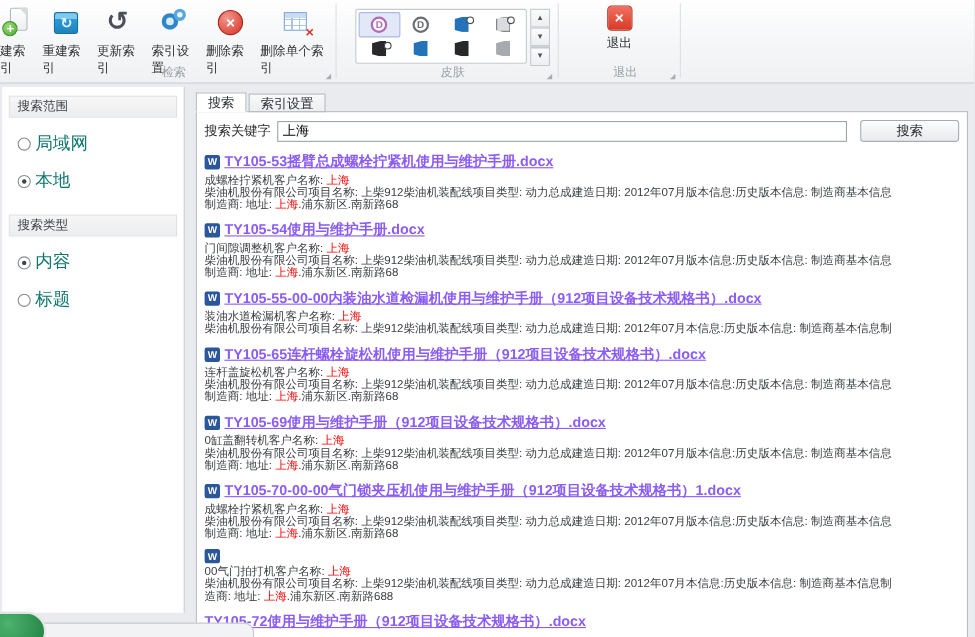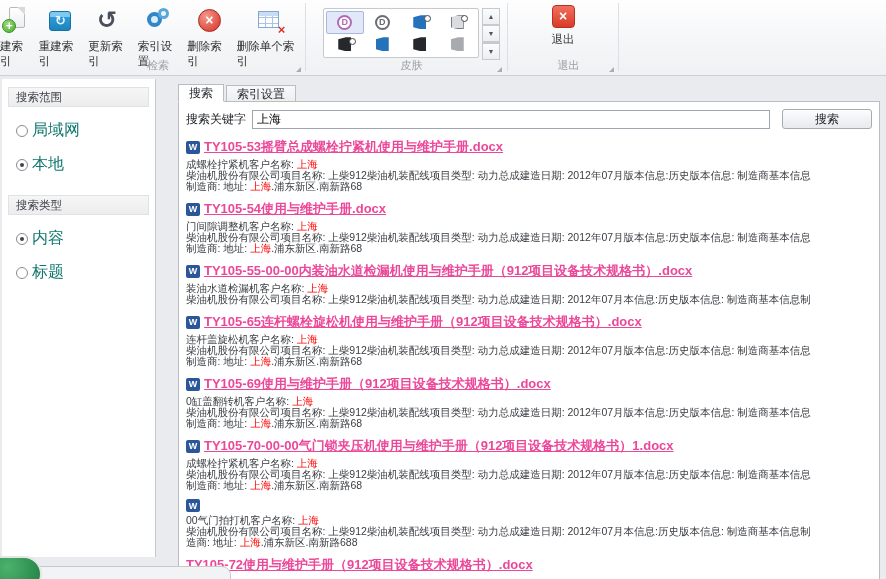--- a/index.html
+++ b/index.html
@@ -45,40 +45,40 @@
   .oicon{width:13px;height:14px;clip-path:polygon(0 14%,58% 0,100% 0,100% 100%,58% 100%,0 86%);}
   .o-blue{background:#2372BA;} .o-black{background:#26282B;} .o-gray{background:#A7ABB0;} .o-light{background:#DADCDF;border:1px solid #7A7E84;}
   .clk{position:absolute;top:3px;right:7px;width:7px;height:7px;border-radius:50%;background:#fff;border:1px solid #44474B;}
   .gscroll{position:absolute;left:176px;top:8px;width:18px;height:50px;display:flex;flex-direction:column;}
   .gsb{flex:1;border:1px solid #C6CACE;background:linear-gradient(#FBFCFD,#ECEEF0);font-size:7px;color:#555;text-align:center;line-height:15px;}
   
   .exitbtn{display:flex;flex-direction:column;align-items:center;margin:5px auto 0 auto;width:54px;font-size:11.5px;color:#333;}
   .exitic{width:23px;height:23px;border-radius:4px;background:linear-gradient(#F1705F,#D93A27);border:1px solid #B5301F;color:#fff;font-weight:bold;font-size:14px;text-align:center;line-height:21px;margin-bottom:4px;}
 
   
-  .sidebar{position:absolute;left:2px;top:79px;width:154px;height:478px;background:#fff;border-right:1px solid #C6CAD0;}
+  .sidebar{position:absolute;left:2px;top:79px;width:166px;height:478px;background:#fff;border-right:1px solid #C6CAD0;}
   .shead{margin:8px 6px 0 6px;height:20px;line-height:19px;background:linear-gradient(#F6F6F7,#ECEDEE);border:1px solid #E0E1E3;font-size:11.5px;color:#3F4247;padding-left:7px;}
   .sopt{display:flex;align-items:center;gap:4px;margin:13px 0 0 14px;font-size:16px;color:#0f766e;cursor:default;}
   .radio{width:12px;height:12px;border-radius:50%;border:1px solid #878B91;background:#fff;position:relative;flex:0 0 auto;}
   .radio.on::after{content:"";position:absolute;left:3px;top:3px;width:4px;height:4px;background:#3F444B;border-radius:50%;}
   .sgap{height:12px;}
 
   
   .tabs{position:absolute;left:178px;top:84px;display:flex;align-items:flex-end;z-index:3;}
   .tab{height:17px;line-height:16px;padding:0 10px;font-size:12px;color:#2B2E33;border:1px solid #B9BDC3;background:linear-gradient(#F8F9FA,#EDEEF0);margin-right:2px;cursor:default;}
   .tab.active{height:18px;line-height:17px;background:#fff;border-bottom:1px solid #fff;}
   .page{position:absolute;left:178px;top:101px;width:702px;height:569px;background:#fff;border:1px solid #B9BDC3;overflow:hidden;z-index:2;}
   .srow{display:flex;align-items:center;margin:7px 7px 0 7px;font-size:12px;color:#24262A;gap:6px;}
   .sinput{width:518px;height:19px;border:1px solid #9FA5AC;font-size:12px;padding:0 4px;font-family:inherit;}
   .sbtn{margin-left:auto;width:90px;height:20px;background:linear-gradient(#FDFDFE,#EFF1F3 60%,#E8EAED);border:1px solid #A6ABB2;border-radius:3px;font-size:12px;color:#24262A;font-family:inherit;}
   .results{margin:9px 7px 0 7px;}
   .res{margin-bottom:8px;}
   .rlink-row{display:flex;align-items:center;gap:4px;margin-bottom:3px;}
   .wicon{width:14px;height:13px;background:#2B579A;border-radius:2px;color:#fff;font-size:9px;font-weight:bold;display:flex;align-items:center;justify-content:center;flex:0 0 auto;}
-  .rlink{font-size:13px;font-weight:bold;color:#ec4899;text-decoration:underline;cursor:pointer;white-space:nowrap;}
+  .rlink{font-size:13px;font-weight:bold;color:#8b5cf6;text-decoration:underline;cursor:pointer;white-space:nowrap;}
   .desc-line{font-size:10.5px;line-height:11px;color:#3A3D42;white-space:nowrap;}
   .hl{color:#FF0000;}
   .pager{position:absolute;left:7px;right:7px;bottom:19px;height:22px;display:flex;align-items:center;font-size:11px;color:#26282C;gap:9px;background:#fff;}
   .pbtn{width:62px;height:20px;background:linear-gradient(#FDFDFE,#EFF1F3 60%,#E8EAED);border:1px solid #A6ABB2;border-radius:3px;font-size:11.5px;color:#26282C;font-family:inherit;flex:0 0 auto;}
   .pbtn.focus{box-shadow:0 0 0 2px #85B7F0;border-color:#4E8CD8;}
   .pinput{width:56px;height:18px;border:1px solid #A6ABB2;font-size:11.5px;padding:0 3px;font-family:inherit;}
   .psum{margin-right:0px;}
 
   
   .deco-pill{position:absolute;left:-16px;top:556px;width:58px;height:36px;border-radius:18px;background:radial-gradient(circle at 40% 28%,#4DB26E,#1F7F41);border:2px solid #E4E6E6;z-index:5;}

